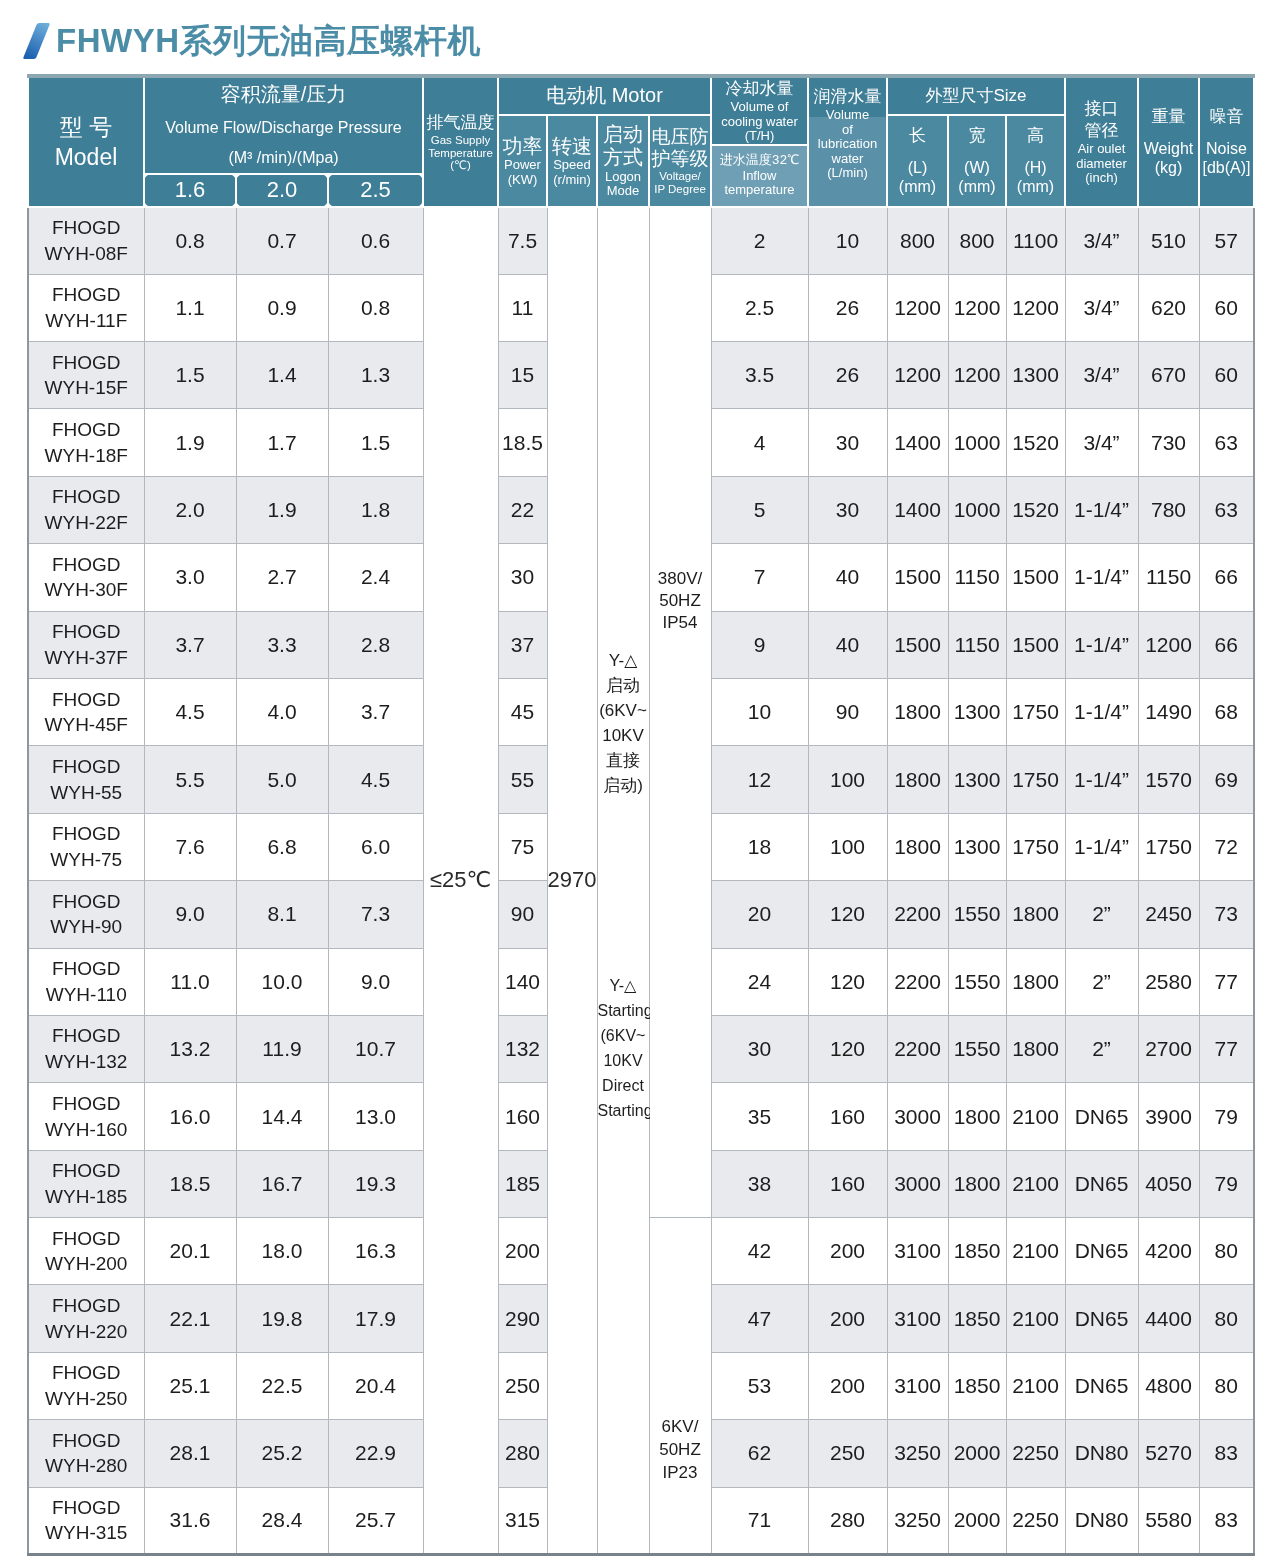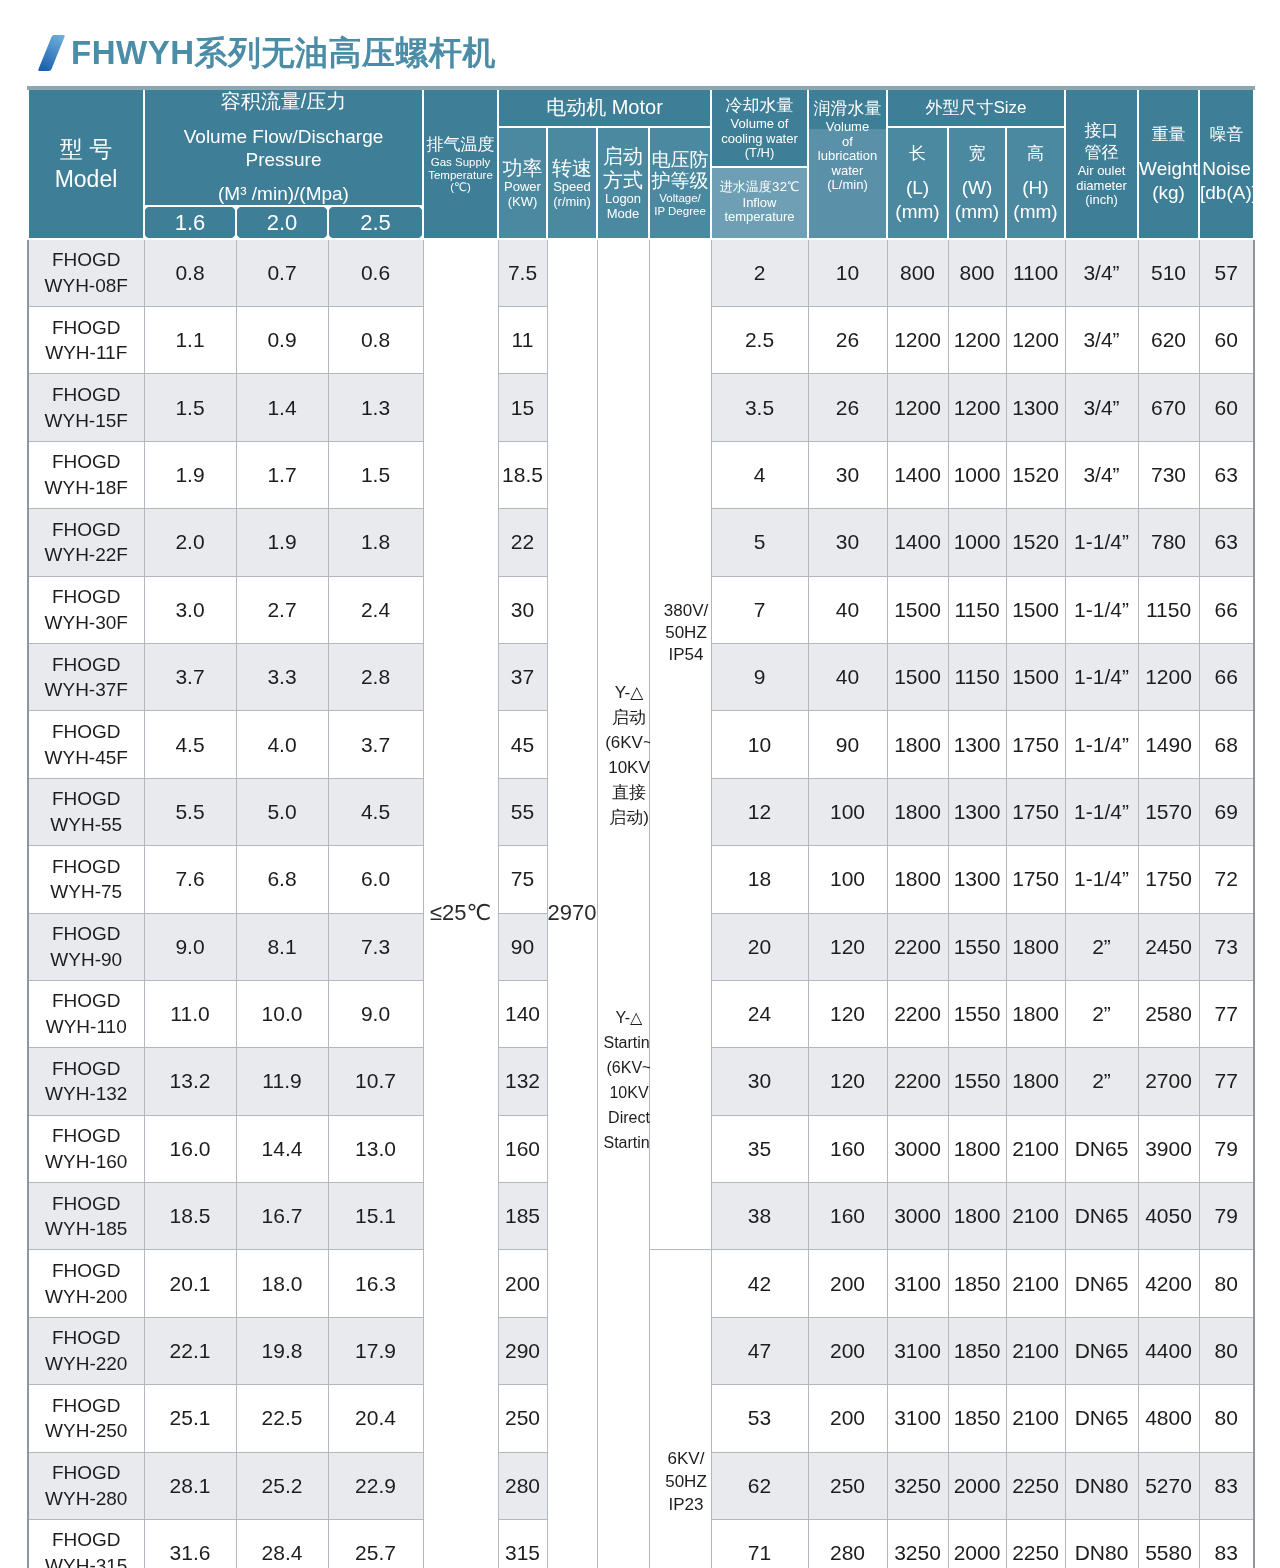--- a/index.html
+++ b/index.html
@@ -1,19 +1,19 @@
 <!DOCTYPE html>
 <html><head>
 <meta charset="utf-8">
 <style>
   html,body{margin:0;padding:0;background:#ffffff;}
   body{width:1280px;height:1568px;font-family:"Liberation Sans","DejaVu Sans",sans-serif;overflow:hidden;}
 
   
-  .titlebar{display:flex;align-items:center;height:50px;padding:28px 0 0 20px;margin-left:15px;}
+  .titlebar{display:flex;align-items:center;height:50px;padding:16px 0 0 20px;}
   .slash{width:13px;height:36px;margin:0 13px 0 10px;background:linear-gradient(205deg,#74b4de 0%,#1d61b0 90%);transform:skewX(-22deg);border-radius:2px;flex:0 0 auto;}
   h1.title{margin:0;font-size:33px;font-weight:700;color:#4b8da7;letter-spacing:.5px;}
 
   
   table.spec{border-collapse:collapse;table-layout:fixed;width:1226px;margin:8px 0 0 27px;
     border:2px solid #8e979f;border-top:4px solid #8ca7b2;border-bottom:3px solid #79838c;}
 
   thead tr.h1{height:39px;}
   thead tr.h2{height:18px;}
   thead tr.h3{height:29px;}
@@ -24,34 +24,34 @@
      text-align:center;vertical-align:middle;overflow:hidden;}
   th.sub{background:#4b89a1;}
   th.inflow{background:#6f9fb5;}
   th.lub{background:linear-gradient(180deg,#3e7e97 0,#3e7e97 39px,#5a91a9 39px,#5a91a9 100%);vertical-align:top;padding-top:8px;}
 
   .pre{white-space:pre-line;}
   .cnXL{font-size:23px;line-height:1.32;}
   .cnL{font-size:20px;line-height:1.18;}
   .cnM{font-size:17px;line-height:1.3;}
   .cnS{font-size:13px;line-height:1.15;font-family:Liberation Mono, monospace;}
-  .enL{font-size:19px;line-height:1.22;margin-top:11px;}
+  .enL{font-size:16px;line-height:1.22;margin-top:11px;}
   .enM{font-size:13px;line-height:1.12;}
   .enS{font-size:11.5px;line-height:1.1;}
   .fs{font-size:22px;border-radius:8px;}
   .voltcn{font-size:19px;line-height:1.15;}
 
   tbody td{border:1px solid #b3b8be;text-align:center;vertical-align:middle;
      font-size:21px;color:#1d1d1d;padding:0 2px;background:#ffffff;}
   tbody tr:nth-child(odd) td{background:#e8eaee;}
   tbody td.mw{background:#ffffff !important;position:relative;padding:0;}
   tbody td.md{font-size:19px;line-height:1.35;}
   .mtext{font-size:22px;color:#2a2a2a;}
 
-  .abs{position:absolute;left:6px;width:100%;text-align:center;white-space:pre-line;color:#1d1d1d;}
+  .abs{position:absolute;left:0;width:100%;text-align:center;white-space:pre-line;color:#1d1d1d;}
   .logon-zh{top:440px;font-size:17px;line-height:25px;}
   .logon-en{top:765px;font-size:16px;line-height:25px;}
   .volt1{top:360px;font-size:17px;line-height:22px;}
   .volt2{top:190px;font-size:17px;line-height:23px;margin-top:7px;}
 </style>
 </head>
 <body>
 
 <div class="titlebar">
   <span class="slash"></span>
@@ -414,21 +414,21 @@
         <td>1800</td>
         <td>2100</td>
         <td>DN65</td>
         <td>3900</td>
         <td>79</td>
       </tr>
   <tr>
         <td class="md">FHOGD WYH-185</td>
         <td>18.5</td>
         <td>16.7</td>
-        <td>15.1</td>
+        <td>19.3</td>
         <td>185</td>
         <td>38</td>
         <td>160</td>
         <td>3000</td>
         <td>1800</td>
         <td>2100</td>
         <td>DN65</td>
         <td>4050</td>
         <td>79</td>
       </tr>

